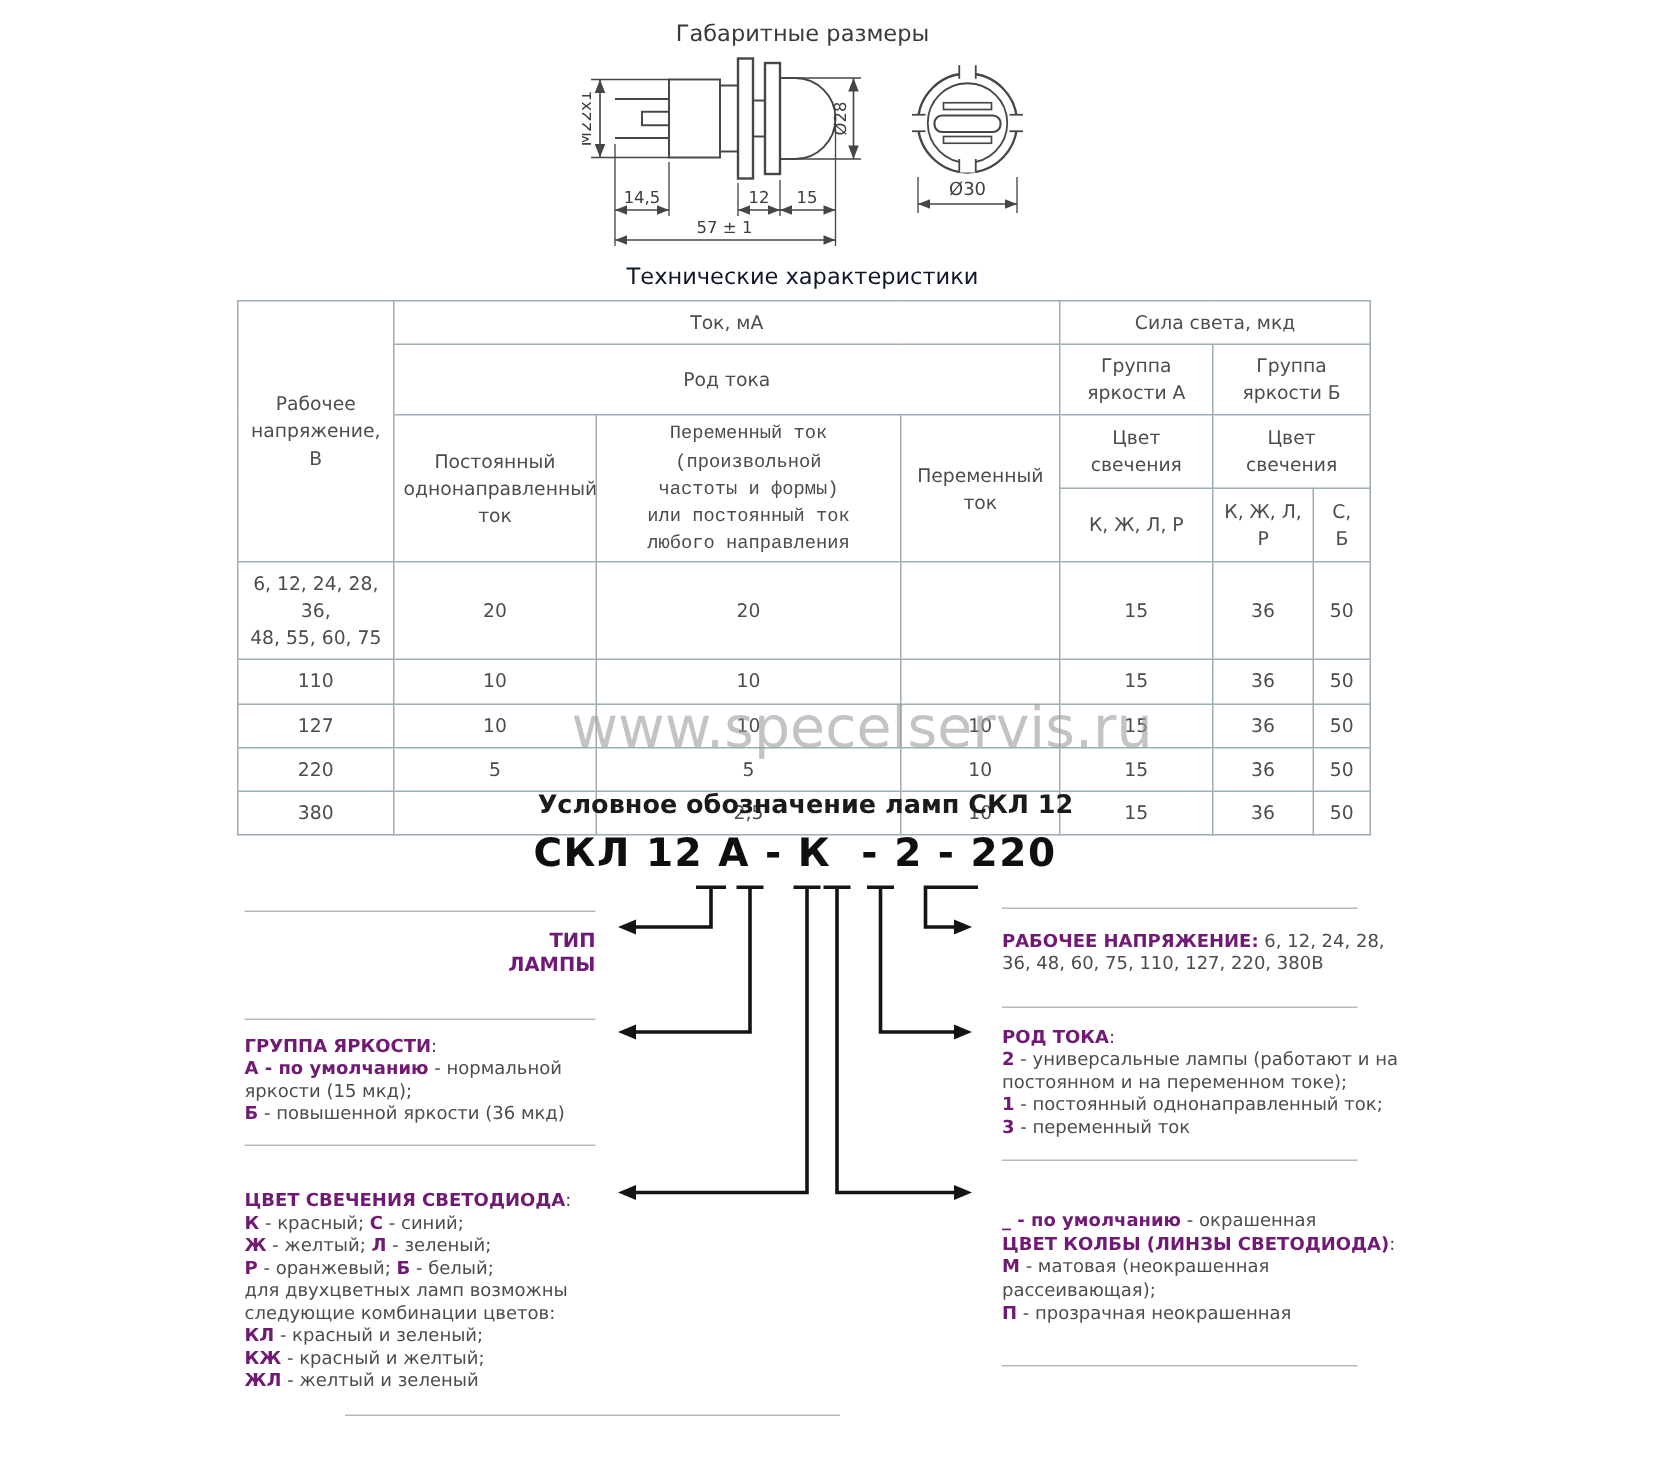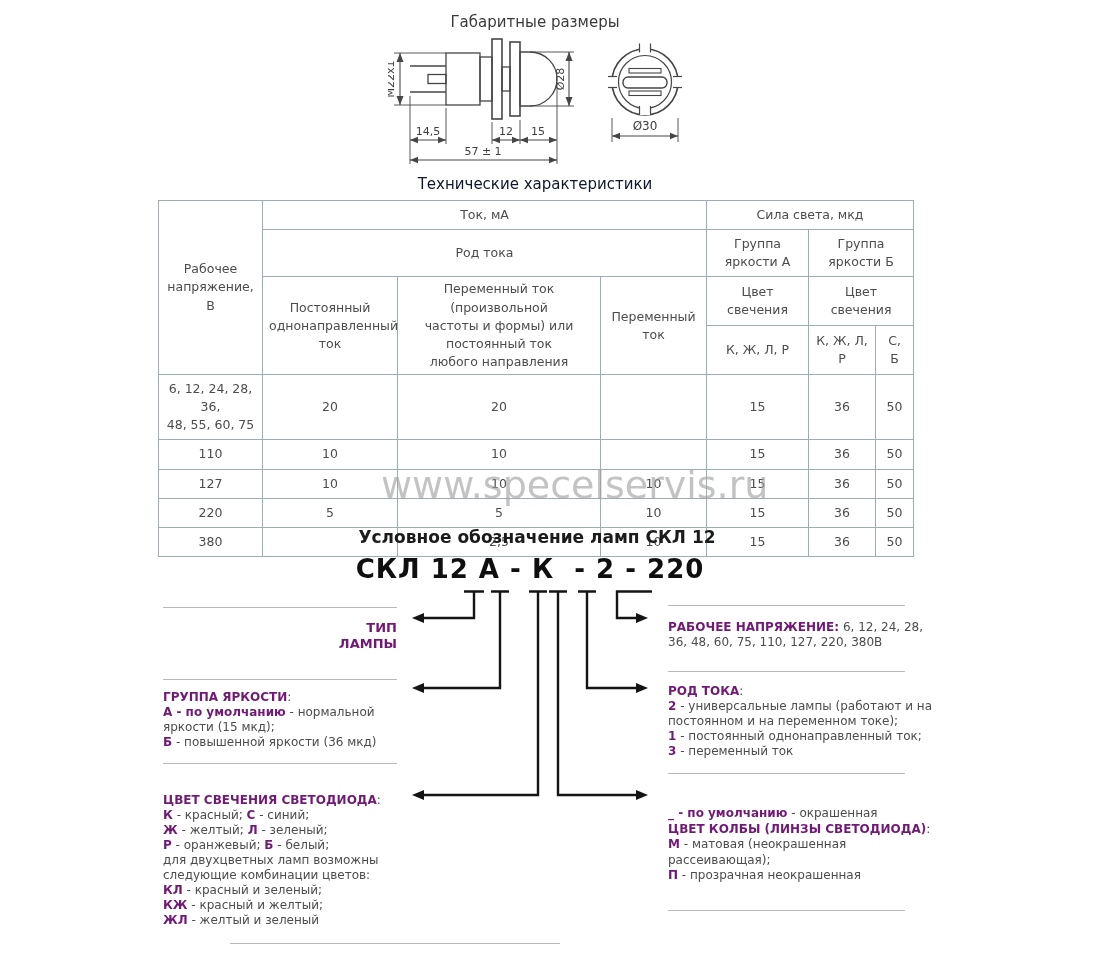--- a/index.html
+++ b/index.html
@@ -18,21 +18,21 @@
   .desig-code  { left:330px; top:554px; width:400px; font-size:26px; font-weight:bold;
                  letter-spacing:1px; color:#0f0f0f; white-space:pre; }
 
   .drawing-svg { position:absolute; left:388px; top:36px; width:312px; height:132px; }
   .drawing-svg text { font-family:"DejaVu Sans","Liberation Sans",sans-serif; fill:#3f3f3f; }
 
   .spec-table { position:absolute; left:158px; top:200px; width:755px;
                 border-collapse:collapse; table-layout:fixed; font-size:12.5px; color:#4c4c4c; }
   .spec-table td { border:1px solid #9dadb6; text-align:center; vertical-align:middle;
                    padding:5px 6px; line-height:1.45; overflow:hidden; }
-  .spec-table td.pad-wide { padding:3px 26px; }
+  .spec-table td.pad-wide { padding:3px 26px;font-family:Liberation Mono, monospace; }
   .spec-table td.pre { white-space:pre-line; }
   tr.hr-a td { height:28px; } tr.hr-b td { height:41px; }
   tr.hr-c1 td { height:42px; } tr.hr-c2 td { height:42px; }
   tr.br-1 td { height:60px; } tr.br-2 td { height:24px; }
   tr.br-3 td { height:26px; } tr.br-4 td { height:26px; } tr.br-5 td { height:23px; }
 
   .watermark { position:absolute; left:381px; top:463px; width:376px; text-align:right;
                font-size:38px; color:#9f9f9f; opacity:.62; pointer-events:none; z-index:5; }
 
   .connector-svg { position:absolute; left:400px; top:586px; width:260px; height:218px; }

